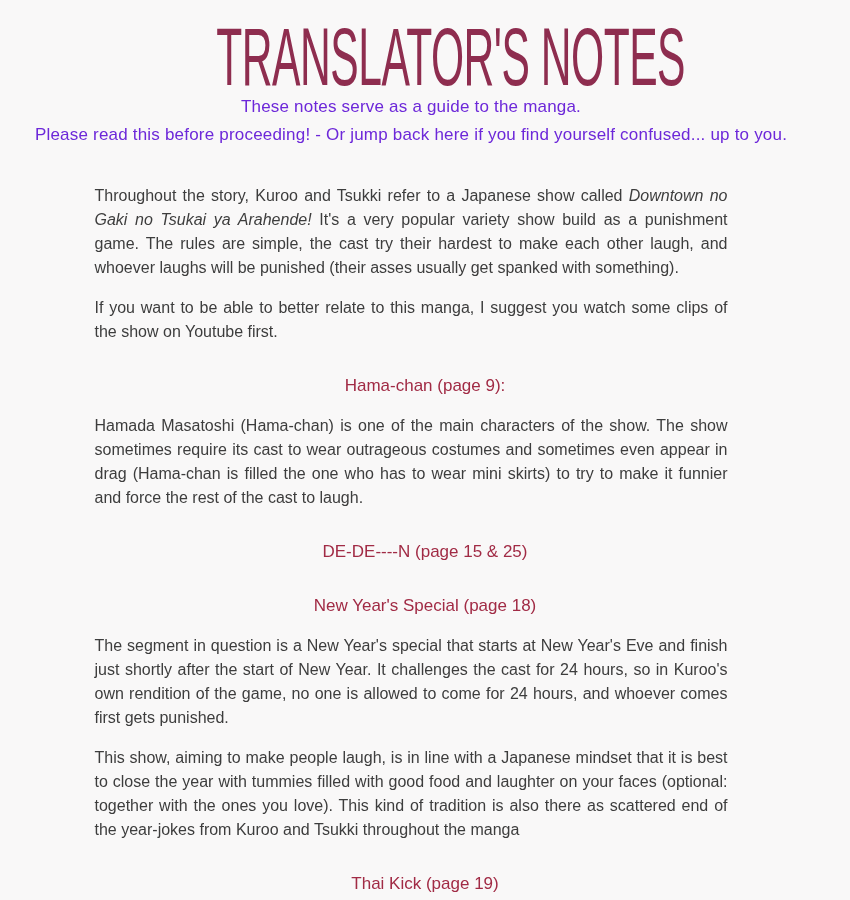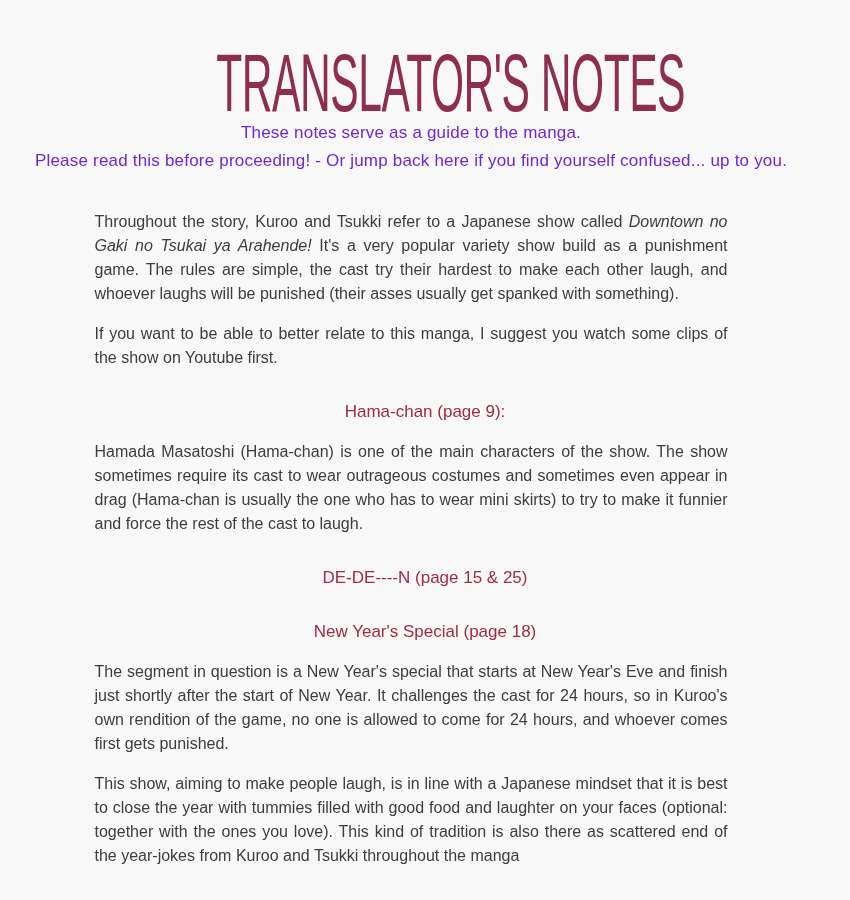--- a/index.html
+++ b/index.html
@@ -10,21 +10,21 @@
     width: 850px;
     height: 900px;
     background: #f9f8f8;
     overflow: hidden;
     font-family: "Liberation Sans", sans-serif;
   }
   .page {
     width: 822px;
     height: 900px;
     box-sizing: border-box;
-    padding-top: 52px;
+    padding-top: 26px;
   }
   .header {
     text-align: center;
   }
   .page-title {
     margin: 0;
     height: 64px;
     line-height: 62px;
     font-size: 82px;
     font-weight: 400;
@@ -81,21 +81,21 @@
     <p class="subtitle">Please read this before proceeding! - Or jump back here if you find yourself confused... up to you.</p>
   </div>
 
   <div class="content">
     <p><span>Throughout the story, Kuroo and Tsukki refer to a Japanese show called </span><span class="italic-title">Downtown no Gaki no Tsukai ya Arahende!</span><span> It's a very popular variety show build as a punishment game. The rules are simple, the cast try their hardest to make each other laugh, and whoever laughs will be punished (their asses usually get spanked with something).</span></p>
     <p>If you want to be able to better relate to this manga, I suggest you watch some clips of the show on Youtube first.</p>
 
     <div>
         <section class="note-section">
           <h2 class="section-heading">Hama-chan (page 9):</h2>
-          <p>Hamada Masatoshi (Hama-chan) is one of the main characters of the show. The show sometimes require its cast to wear outrageous costumes and sometimes even appear in drag (Hama-chan is usually the one who has to wear mini skirts) to try to make it funnier and force the rest of the cast to laugh.</p>
+          <p>Hamada Masatoshi (Hama-chan) is one of the main characters of the show. The show sometimes require its cast to wear outrageous costumes and sometimes even appear in drag (Hama-chan is filled the one who has to wear mini skirts) to try to make it funnier and force the rest of the cast to laugh.</p>
         </section>
         <section class="note-section">
           <h2 class="section-heading">DE-DE----N (page 15 &amp; 25)</h2>
         </section>
         <section class="note-section">
           <h2 class="section-heading">New Year's Special (page 18)</h2>
           <p>The segment in question is a New Year's special that starts at New Year's Eve and finish just shortly after the start of New Year. It challenges the cast for 24 hours, so in Kuroo's own rendition of the game, no one is allowed to come for 24 hours, and whoever comes first gets punished.</p>
           <p>This show, aiming to make people laugh, is in line with a Japanese mindset that it is best to close the year with tummies filled with good food and laughter on your faces (optional: together with the ones you love). This kind of tradition is also there as scattered end of the year-jokes from Kuroo and Tsukki throughout the manga</p>
         </section>
         <section class="note-section">

